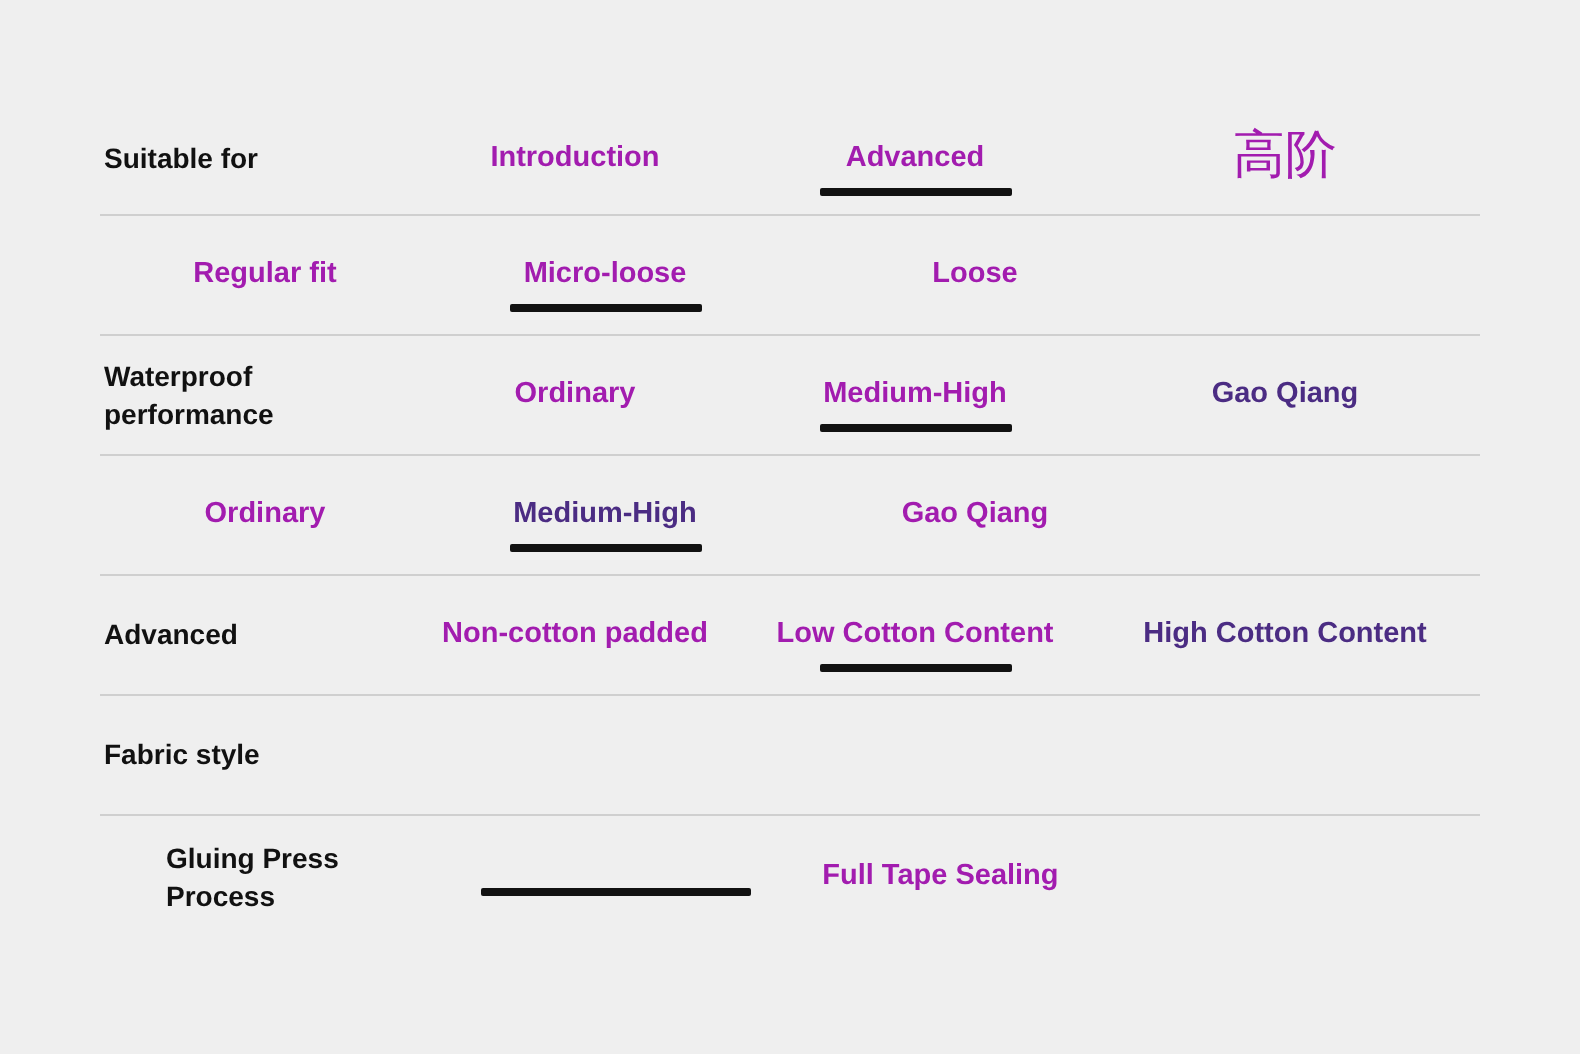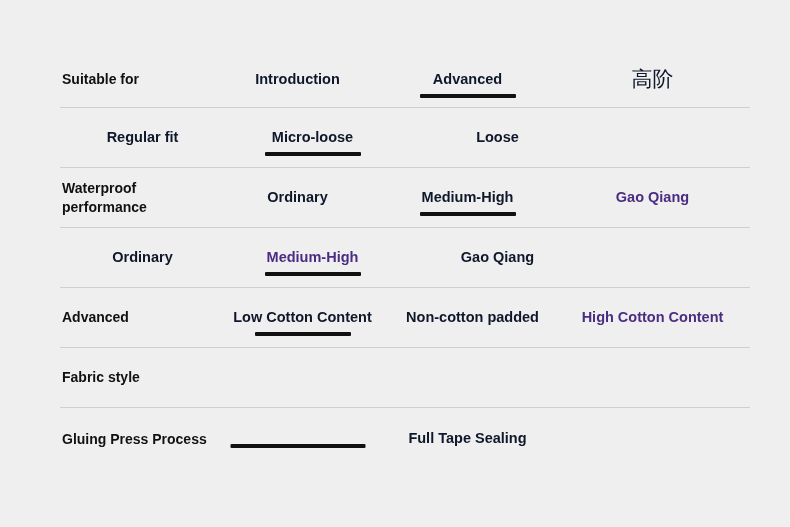--- a/index.html
+++ b/index.html
@@ -14,21 +14,21 @@
     overflow: hidden;
   }
   #page {
     position: relative;
     width: 790px;
     height: 527px;
     box-sizing: border-box;
   }
   .table {
     position: absolute;
-    left: 60px;
+    left: 50px;
     top: 52px;
     width: 690px;
   }
   .row {
     position: relative;
     display: flex;
     align-items: center;
     border-bottom: 1px solid #cfcfcf;
     box-sizing: border-box;
   }
@@ -38,21 +38,21 @@
   .cell {
     box-sizing: border-box;
     position: relative;
     display: flex;
     align-items: center;
     justify-content: center;
     text-align: center;
     padding: 6px 4px;
     font-size: 14.5px;
     font-weight: bold;
-    color: #0f172a;
+    color: #a21caf;
     line-height: 1.35;
   }
   .cell.label {
     justify-content: flex-start;
     text-align: left;
     font-size: 14px;
     padding-left: 2px;
     color: #111;
   }
   .c0 { width: 155px; }
@@ -67,30 +67,30 @@
     left: 50%;
     transform: translateX(-50%);
     height: 4px;
     background: #111;
     width: 96px;
     border-radius: 1px;
   }
   .cell.mark-wide .mark { width: 135px; }
 
   .purple { color: #4b2c83; }
-  .cjk { font-family: Liberation Sans, sans-serif; font-size: 21px; font-weight: normal; }
+  .cjk { font-family: Liberation Mono, monospace; font-size: 26px; font-weight: normal; }
 
   
   .r0 { height: 56px; }
   .r1 { height: 60px; }
   .r2 { height: 60px; }
   .r3 { height: 60px; }
   .r4 { height: 60px; }
   .r5 { height: 60px; }
-  .r6 { height: 62px; border-bottom: 1px solid #cfcfcf; }
+  .r6 { height: 62px; border-bottom: 1px solid #cfcfcf; margin-left: 31px; }
 </style>
 </head>
 <body>
 
 <div id="page">
   <div class="table">
 
     <div class="row r0">
       <div class="cell label c0">Suitable for</div>
       <div class="cell c1 no-mark">
@@ -140,26 +140,26 @@
           <span>Medium-High</span>
           <span class="mark"></span>
         </div>
       <div class="cell c3 no-mark">
           <span>Gao Qiang</span>
         </div>
     </div>
 
     <div class="row r4">
       <div class="cell label c0">Advanced</div>
+      <div class="cell c1 no-mark">
+          <span>Non-cotton padded</span>
+        </div>
       <div class="cell c2">
           <span>Low Cotton Content</span>
           <span class="mark"></span>
-        </div>
-      <div class="cell c1 no-mark">
-          <span>Non-cotton padded</span>
         </div>
       <div class="cell c3 no-mark purple">
           <span>High Cotton Content</span>
         </div>
     </div>
 
     <div class="row r5">
       <div class="cell label c0">Fabric style</div>
       <div class="cell c3 no-mark">
           <span></span>

